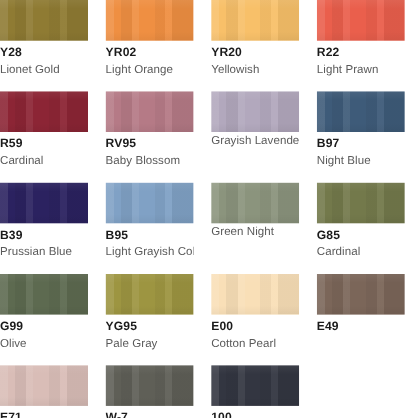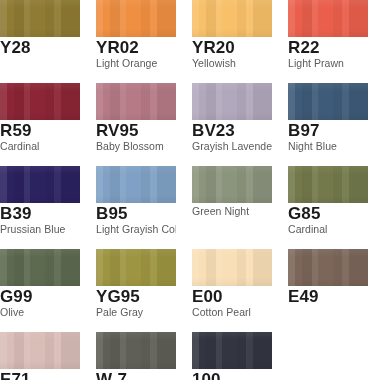--- a/index.html
+++ b/index.html
@@ -77,21 +77,21 @@
       rgba(255,255,255,0.06) 0%,
       rgba(255,255,255,0.00) 22%,
       rgba(0,0,0,0.00) 78%,
       rgba(0,0,0,0.045) 100%
     );
     pointer-events: none;
   }
 
   .swatch-code {
     margin-top: 4px;
-    font-size: 17px;
+    font-size: 11px;
     font-weight: bold;
     color: #1b1b1b;
     line-height: 14px;
     letter-spacing: 0.1px;
     white-space: nowrap;
   }
 
   .swatch-name {
     margin-top: 2px;
     font-size: 10.5px;
@@ -105,20 +105,21 @@
 </head>
 <body>
 
 <div id="swatch-grid">
     <div class="swatch-cell">
       <div class="swatch-chip" style="background-color: rgb(143, 123, 51);">
         <div class="bands"></div>
         <div class="sheen"></div>
       </div>
       <div class="swatch-code">Y28</div>
+      <div class="swatch-name">Lionet Gold</div>
     </div>
     <div class="swatch-cell">
       <div class="swatch-chip" style="background-color: rgb(239, 143, 66);">
         <div class="bands"></div>
         <div class="sheen"></div>
       </div>
       <div class="swatch-code">YR02</div>
       <div class="swatch-name">Light Orange</div>
     </div>
     <div class="swatch-cell">
@@ -151,21 +152,20 @@
         <div class="sheen"></div>
       </div>
       <div class="swatch-code">RV95</div>
       <div class="swatch-name">Baby Blossom</div>
     </div>
     <div class="swatch-cell">
       <div class="swatch-chip" style="background-color: rgb(178, 168, 189);">
         <div class="bands"></div>
         <div class="sheen"></div>
       </div>
-      <div class="swatch-code">BV23</div>
       <div class="swatch-name">Grayish Lavender</div>
     </div>
     <div class="swatch-cell">
       <div class="swatch-chip" style="background-color: rgb(62, 91, 121);">
         <div class="bands"></div>
         <div class="sheen"></div>
       </div>
       <div class="swatch-code">B97</div>
       <div class="swatch-name">Night Blue</div>
     </div>

